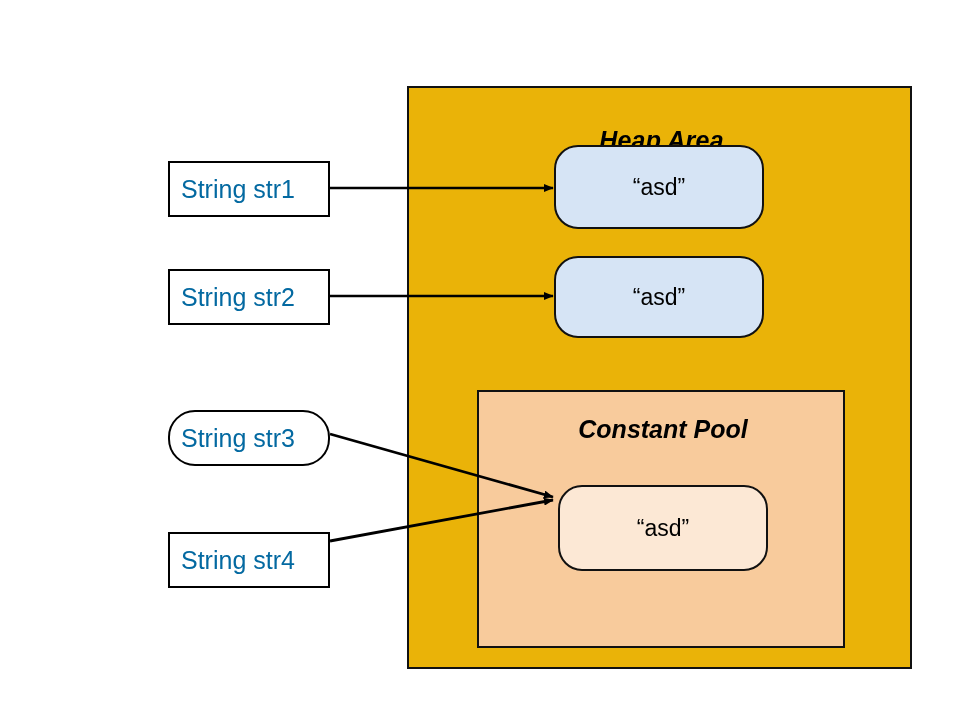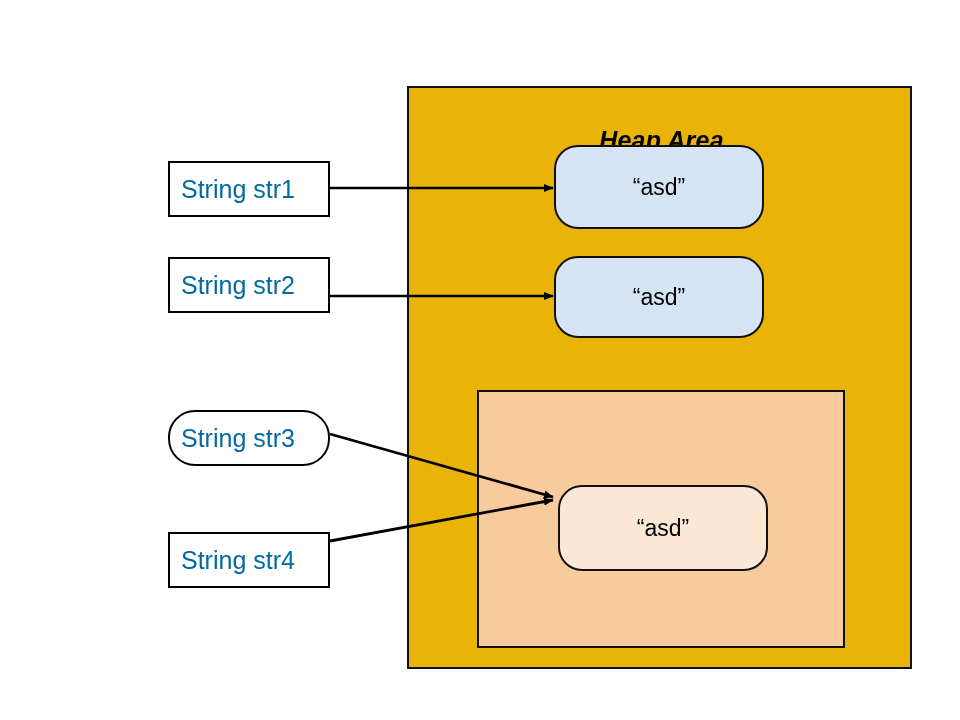--- a/index.html
+++ b/index.html
@@ -99,21 +99,21 @@
     background: #ffffff;
     border: 2px solid #000000;
     box-sizing: border-box;
     display: flex;
     align-items: center;
     padding-left: 11px;
     font-size: 25px;
     color: #0369a1;
   }
   .var-str1 { left: 168px; top: 161px; }
-  .var-str2 { left: 168px; top: 257px; }
+  .var-str2 { left: 168px; top: 269px; }
   .var-str3 { left: 168px; top: 410px; border-radius: 27px; }
   .var-str4 { left: 168px; top: 532px; }
 
   
   #arrows {
     position: absolute;
     left: 0;
     top: 0;
     width: 960px;
     height: 720px;
@@ -122,20 +122,21 @@
 </style>
 </head>
 <body>
 
 <div id="canvas">
 
   <div class="heap-area">
     <div class="heap-title">Heap Area</div>
 
     <div class="constant-pool">
+      <div class="pool-title">Constant Pool</div>
 
       <div class="obj-box obj-pool obj-pool-1">
         <span>“asd”</span>
       </div>
     </div>
   </div>
 
   <div class="obj-box obj-heap obj-heap-1">
     <span>“asd”</span>
   </div>

